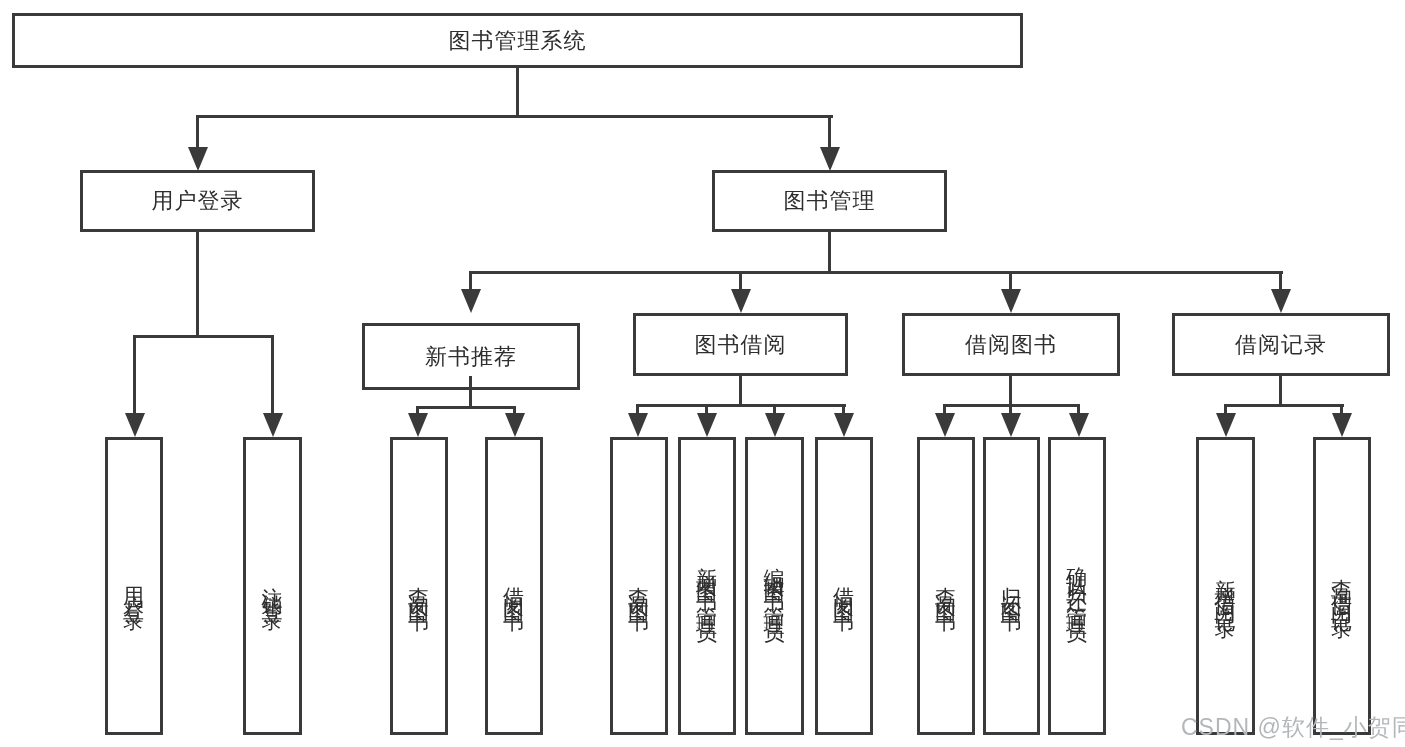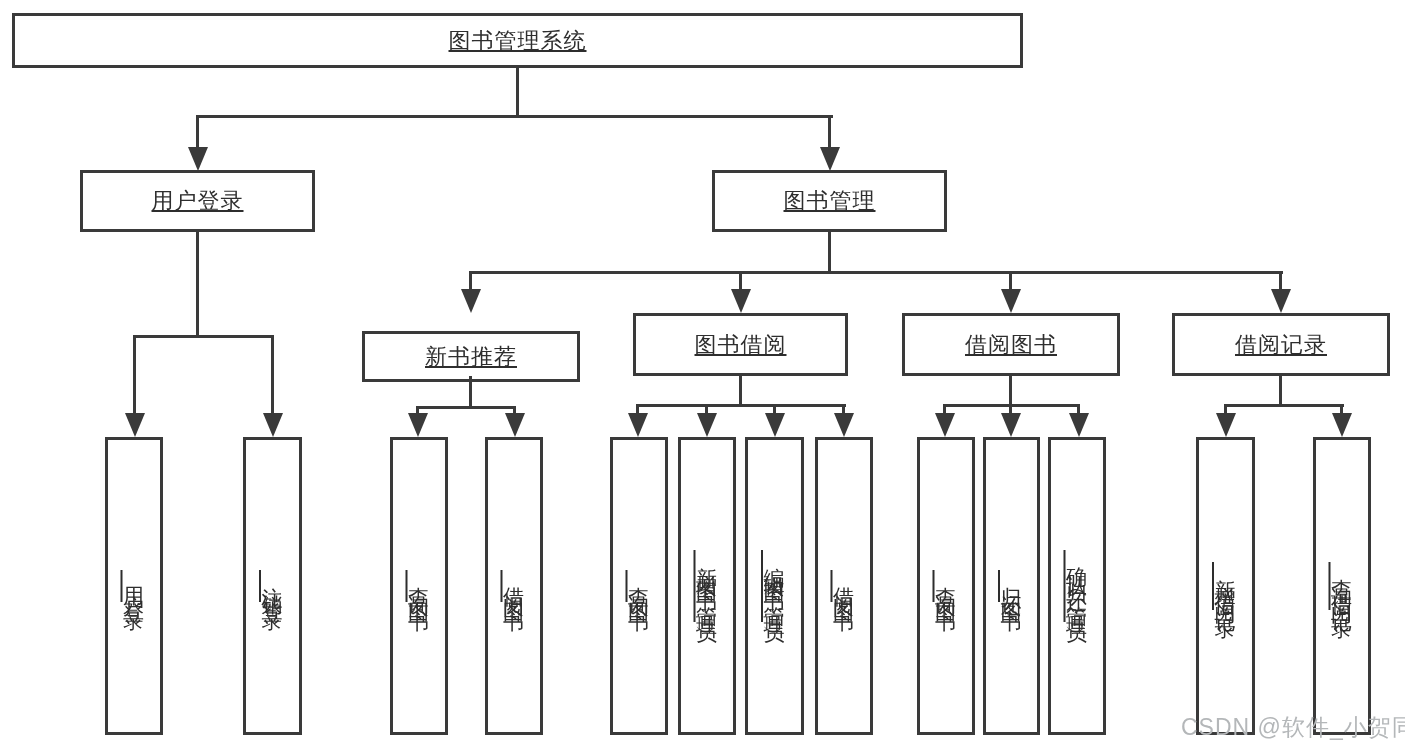--- a/index.html
+++ b/index.html
@@ -19,21 +19,20 @@
   .node{
     position:absolute;
     box-sizing:border-box;
     border:3px solid var(--line);
     background:#ffffff;
     display:flex;align-items:center;justify-content:center;
     color:var(--text);
     font-size:22px;
     letter-spacing:1px;
     white-space:nowrap;
-    text-decoration:underline;
   }
   .vnode{
     writing-mode:vertical-rl;
     text-orientation:mixed;
     letter-spacing:8px;
     font-size:21px;
     white-space:normal;
     line-height:1;
   }
   
@@ -84,21 +83,21 @@
   <div class="h" style="left:469px;top:271px;width:814px"></div>
   <div class="v" style="left:469px;top:271px;height:22px"></div>
   <div class="ah" style="left:461px;top:289px"></div>
   <div class="v" style="left:739px;top:271px;height:22px"></div>
   <div class="ah" style="left:731px;top:289px"></div>
   <div class="v" style="left:1009px;top:271px;height:22px"></div>
   <div class="ah" style="left:1001px;top:289px"></div>
   <div class="v" style="left:1279px;top:271px;height:22px"></div>
   <div class="ah" style="left:1271px;top:289px"></div>
 
-  <div class="node" style="left:362px;top:331px;width:218px;height:51px">新书推荐</div>
+  <div class="node" style="left:362px;top:323px;width:218px;height:67px">新书推荐</div>
   <div class="node" style="left:633px;top:313px;width:215px;height:63px">图书借阅</div>
   <div class="node" style="left:902px;top:313px;width:218px;height:63px">借阅图书</div>
   <div class="node" style="left:1172px;top:313px;width:218px;height:63px">借阅记录</div>
 
   <div class="v" style="left:469px;top:376px;height:33px"></div>
   <div class="h" style="left:416px;top:406px;width:100px"></div>
   <div class="v" style="left:416px;top:406px;height:10px"></div>
   <div class="ah" style="left:408px;top:413px"></div>
   <div class="v" style="left:513px;top:406px;height:10px"></div>
   <div class="ah" style="left:505px;top:413px"></div>

